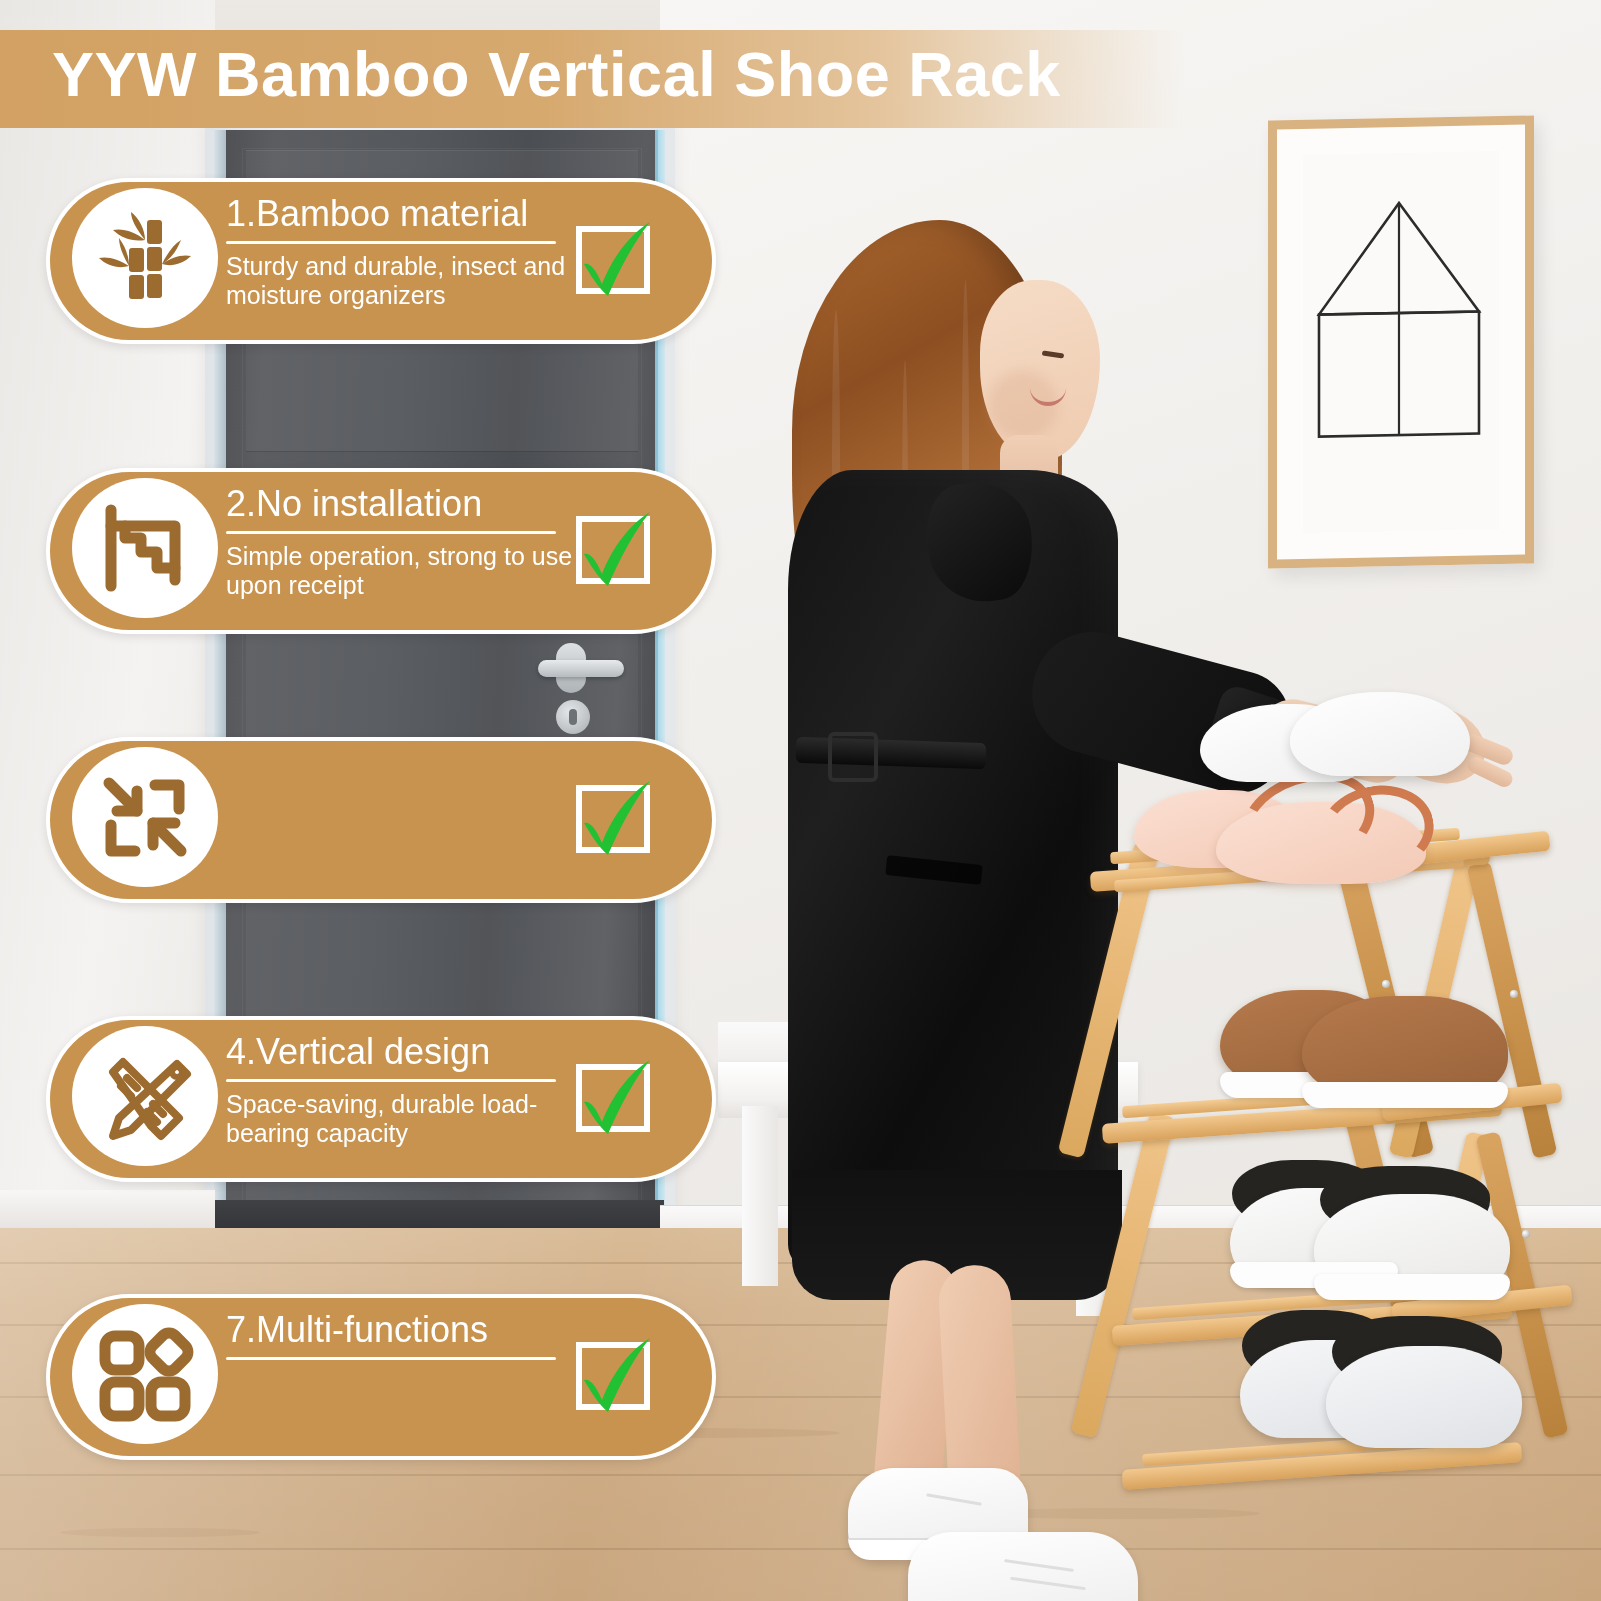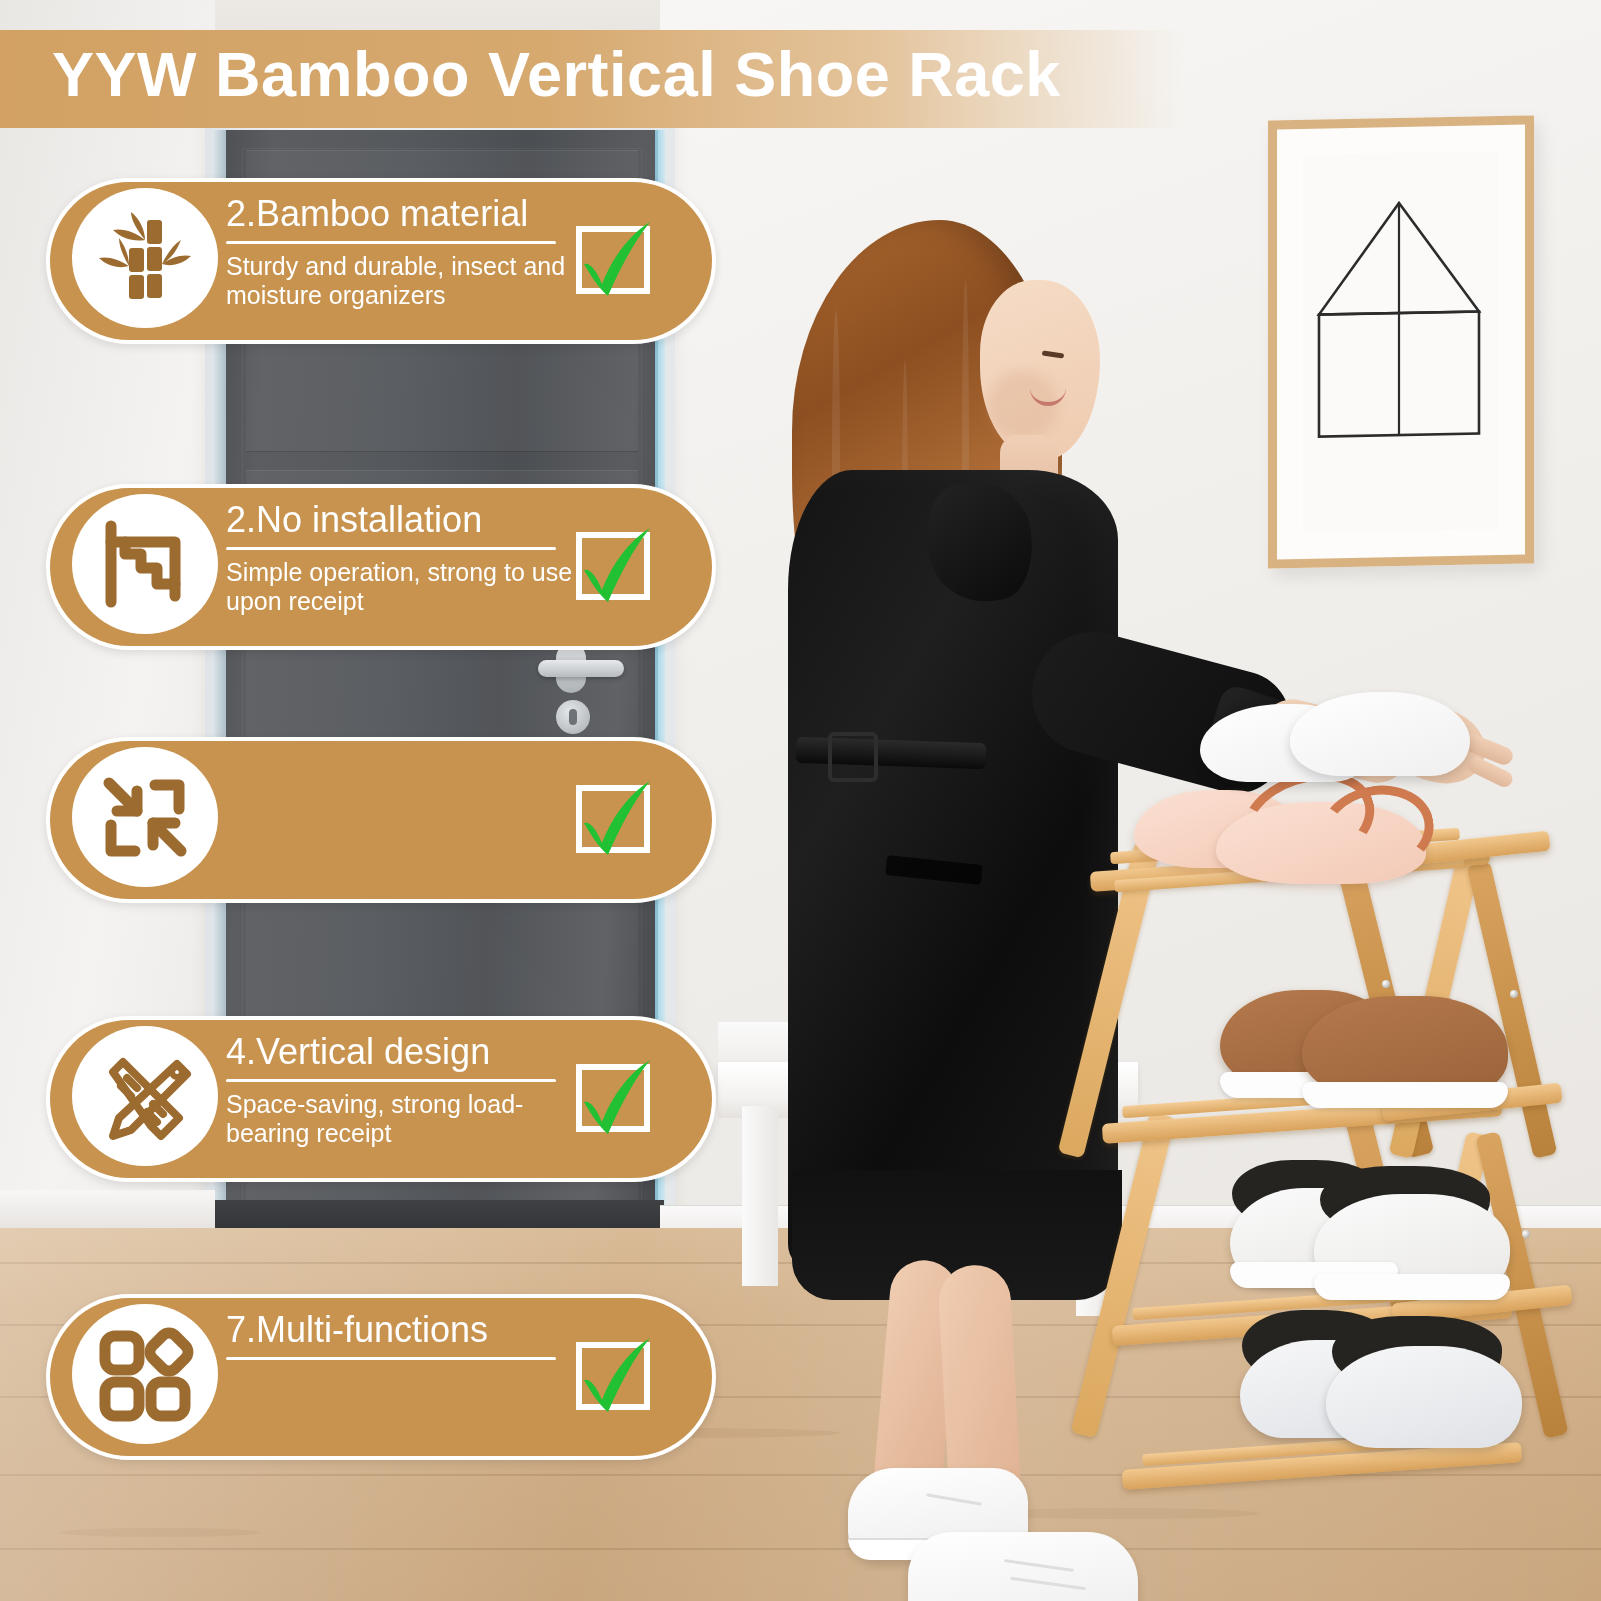--- a/index.html
+++ b/index.html
@@ -191,21 +191,21 @@
   .pill-icon svg{display:block;}
   .pill-body{position:absolute;left:176px;top:12px;width:364px;}
   .pill-title{font-size:36px;color:#fff;line-height:1.12;white-space:nowrap;}
   .pill-rule{height:3px;background:#fff;margin:7px 0 8px 0;width:330px;border-radius:2px;}
   .pill-sub{font-size:25px;color:#fff;line-height:1.16;}
   .check{position:absolute;right:50px;top:34px;width:94px;height:88px;}
   .check-box{position:absolute;left:8px;top:10px;width:74px;height:68px;
     border:6px solid #fff;box-sizing:border-box;}
   .check-mark{position:absolute;left:0;top:0;}
 
-  .p1{top:178px;} .p2{top:484px;} .p3{top:737px;} .p4{top:1016px;} .p5{top:1294px;}
+  .p1{top:178px;} .p2{top:468px;} .p3{top:737px;} .p4{top:1016px;} .p5{top:1294px;}
 </style>
 </head>
 <body>
 
 <div id="stage">
 
   <div class="photo">
 
     <div class="wall-left"></div>
     <div class="wall-top"></div>
@@ -366,21 +366,21 @@
           <path d="M54 36 C44 28 32 24 22 26 C30 34 42 38 54 36 Z"></path>
           <path d="M54 36 C46 26 40 16 40 8 C48 14 54 26 54 36 Z"></path>
           <path d="M38 62 C28 55 16 52 8 54 C16 62 28 65 38 62 Z"></path>
           <path d="M38 62 C32 52 28 42 28 34 C34 42 38 52 38 62 Z"></path>
           <path d="M71 60 C80 53 92 50 100 52 C92 60 80 63 71 60 Z"></path>
           <path d="M71 60 C76 50 82 41 90 36 C86 46 80 55 71 60 Z"></path>
         </g>
       </svg>
     </div>
     <div class="pill-body">
-      <div class="pill-title">2.Bamboo material</div>
+      <div class="pill-title">1.Bamboo material</div>
       <div class="pill-rule"></div>
       <div class="pill-sub">Sturdy and durable, insect and moisture organizers</div>
     </div>
     <div class="check">
       <div class="check-box"></div>
       <svg class="check-mark" width="94" height="88" viewBox="0 0 94 88">
         <path d="M16 48 C22 46 28 54 34 68 C44 42 62 18 82 6 C66 26 52 52 40 80 C30 72 22 58 16 48 Z" fill="#22c033"></path>
       </svg>
     </div>
   </div>
@@ -439,21 +439,21 @@
           <line x1="30" y1="44" x2="40" y2="54"></line>
           <line x1="62" y1="62" x2="72" y2="72"></line>
           <line x1="56" y1="70" x2="66" y2="80"></line>
         </g>
         <circle cx="86" cy="30" r="5" fill="none" stroke="#9c6b2f" stroke-width="6"></circle>
       </svg>
     </div>
     <div class="pill-body">
       <div class="pill-title">4.Vertical design</div>
       <div class="pill-rule"></div>
-      <div class="pill-sub">Space-saving, strong load-bearing receipt</div>
+      <div class="pill-sub">Space-saving, durable load-bearing capacity</div>
     </div>
     <div class="check">
       <div class="check-box"></div>
       <svg class="check-mark" width="94" height="88" viewBox="0 0 94 88">
         <path d="M16 48 C22 46 28 54 34 68 C44 42 62 18 82 6 C66 26 52 52 40 80 C30 72 22 58 16 48 Z" fill="#22c033"></path>
       </svg>
     </div>
   </div>
 
   <div class="pill p5">

